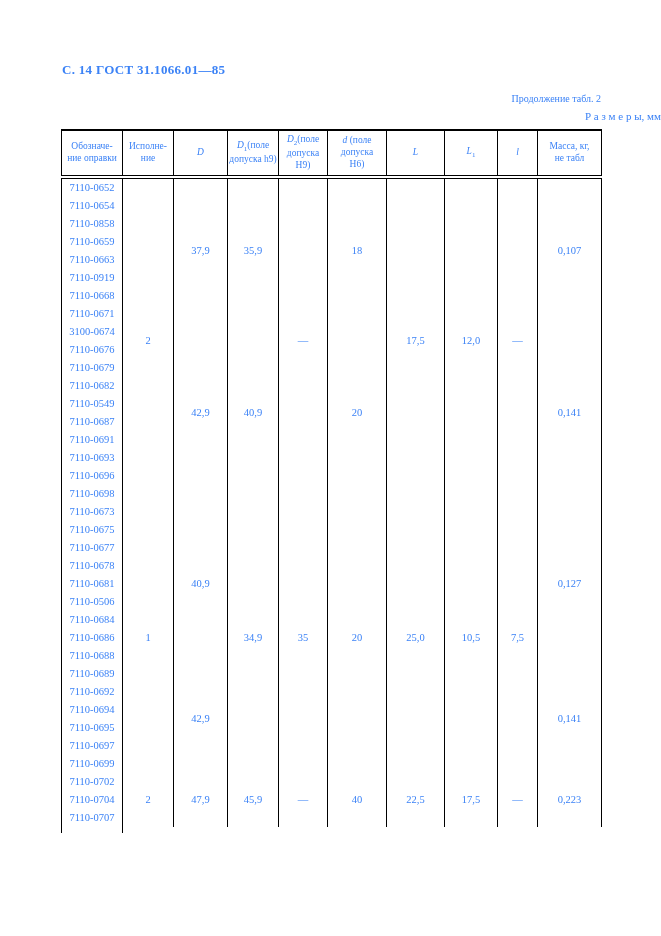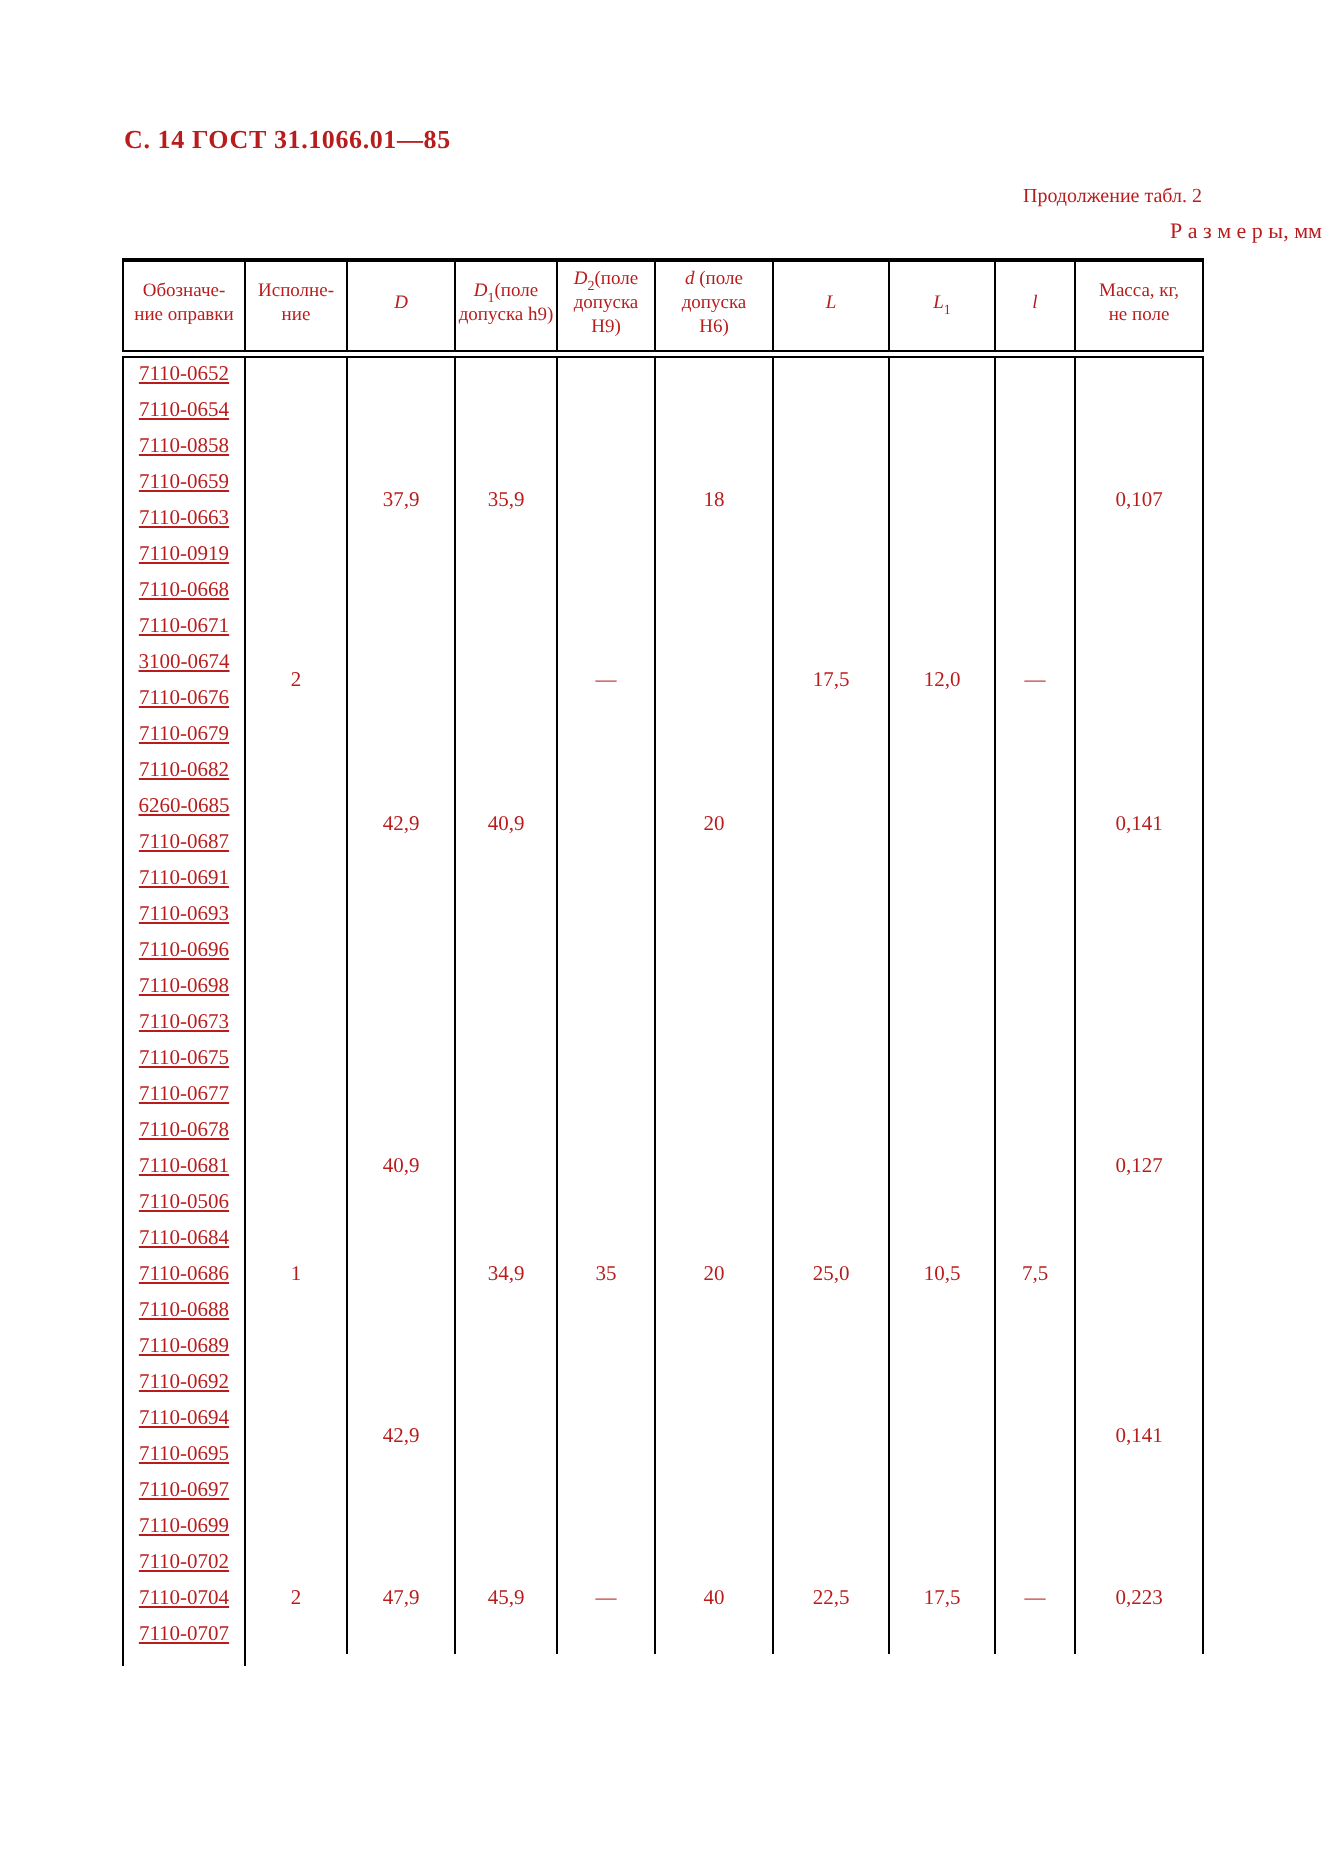--- a/index.html
+++ b/index.html
@@ -1,18 +1,18 @@
 <!DOCTYPE html>
 <html><head>
 <meta charset="utf-8">
 <style>
   html,body { margin:0; padding:0; background:#e8e8e8; }
   .page {
     position:relative; width:661px; height:936px; margin:0 auto;
-    background:#ffffff; font-family:"Liberation Serif", serif; color:#b91c1c;
+    background:#ffffff; font-family:"Liberation Serif", serif; color:#3b82f6;
     overflow:hidden;
   }
   .doc-header {
     position:absolute; left:62px; top:62px;
     font-size:13px; font-weight:bold; letter-spacing:0.3px;
   }
   .continuation {
     position:absolute; right:60px; top:93px;
     font-size:10px; 
   }
@@ -29,21 +29,21 @@
     border:1px solid #000; border-top:2px solid #000; border-bottom:4px double #000;
     font-weight:normal; font-size:9.5px; line-height:1.25;
     text-align:center; vertical-align:middle;
     white-space:pre-line; padding:2px 1px; height:40px;
   }
   table.dims td {
     border-left:1px solid #000; border-right:1px solid #000; border-top:0; border-bottom:0;
     text-align:center; vertical-align:middle;
     height:18px; padding:0 1px; line-height:1;
   }
-  td.des { border-bottom:1px solid #000;text-decoration:underline; }
+  td.des { border-bottom:1px solid #000; }
   td.bb  { border-bottom:1px solid #000; }
   td.nb  { border-bottom:none !important; }
   tr.tail td { height:6px; border-bottom:none; }
   .sym { font-style:italic; }
   sub { font-size:7px; }
   .page-number {
     position:absolute; left:0; right:0; top:838px;
     text-align:center; font-size:10.5px;
   }
 </style>
@@ -81,21 +81,21 @@
         <th><span class="sym">D</span><sub>2</sub><span>(поле
 допуска
 Н9)</span></th>
         <th><span class="sym">d</span><span> (поле
 допуска
 Н6)</span></th>
         <th><span class="sym">L</span></th>
         <th><span class="sym">L</span><sub>1</sub></th>
         <th><span class="sym">l</span></th>
         <th>Масса,  кг,
-не поле</th>
+не табл</th>
       </tr>
     </thead>
     <tbody>
 
       <tr>
         <td class="des">7110-0652</td>
         <td class="bb" rowspan="18">2</td>
         <td class="bb" rowspan="8">37,9</td>
         <td class="bb" rowspan="8">35,9</td>
         <td class="bb" rowspan="18">—</td>
@@ -136,21 +136,21 @@
       <tr>
           <td class="des">7110-0676</td>
         </tr>
       <tr>
           <td class="des">7110-0679</td>
         </tr>
       <tr>
           <td class="des">7110-0682</td>
         </tr>
       <tr>
-          <td class="des">6260-0685</td>
+          <td class="des">7110-0549</td>
         </tr>
       <tr>
           <td class="des">7110-0687</td>
         </tr>
       <tr>
           <td class="des">7110-0691</td>
         </tr>
       <tr>
           <td class="des">7110-0693</td>
         </tr>

